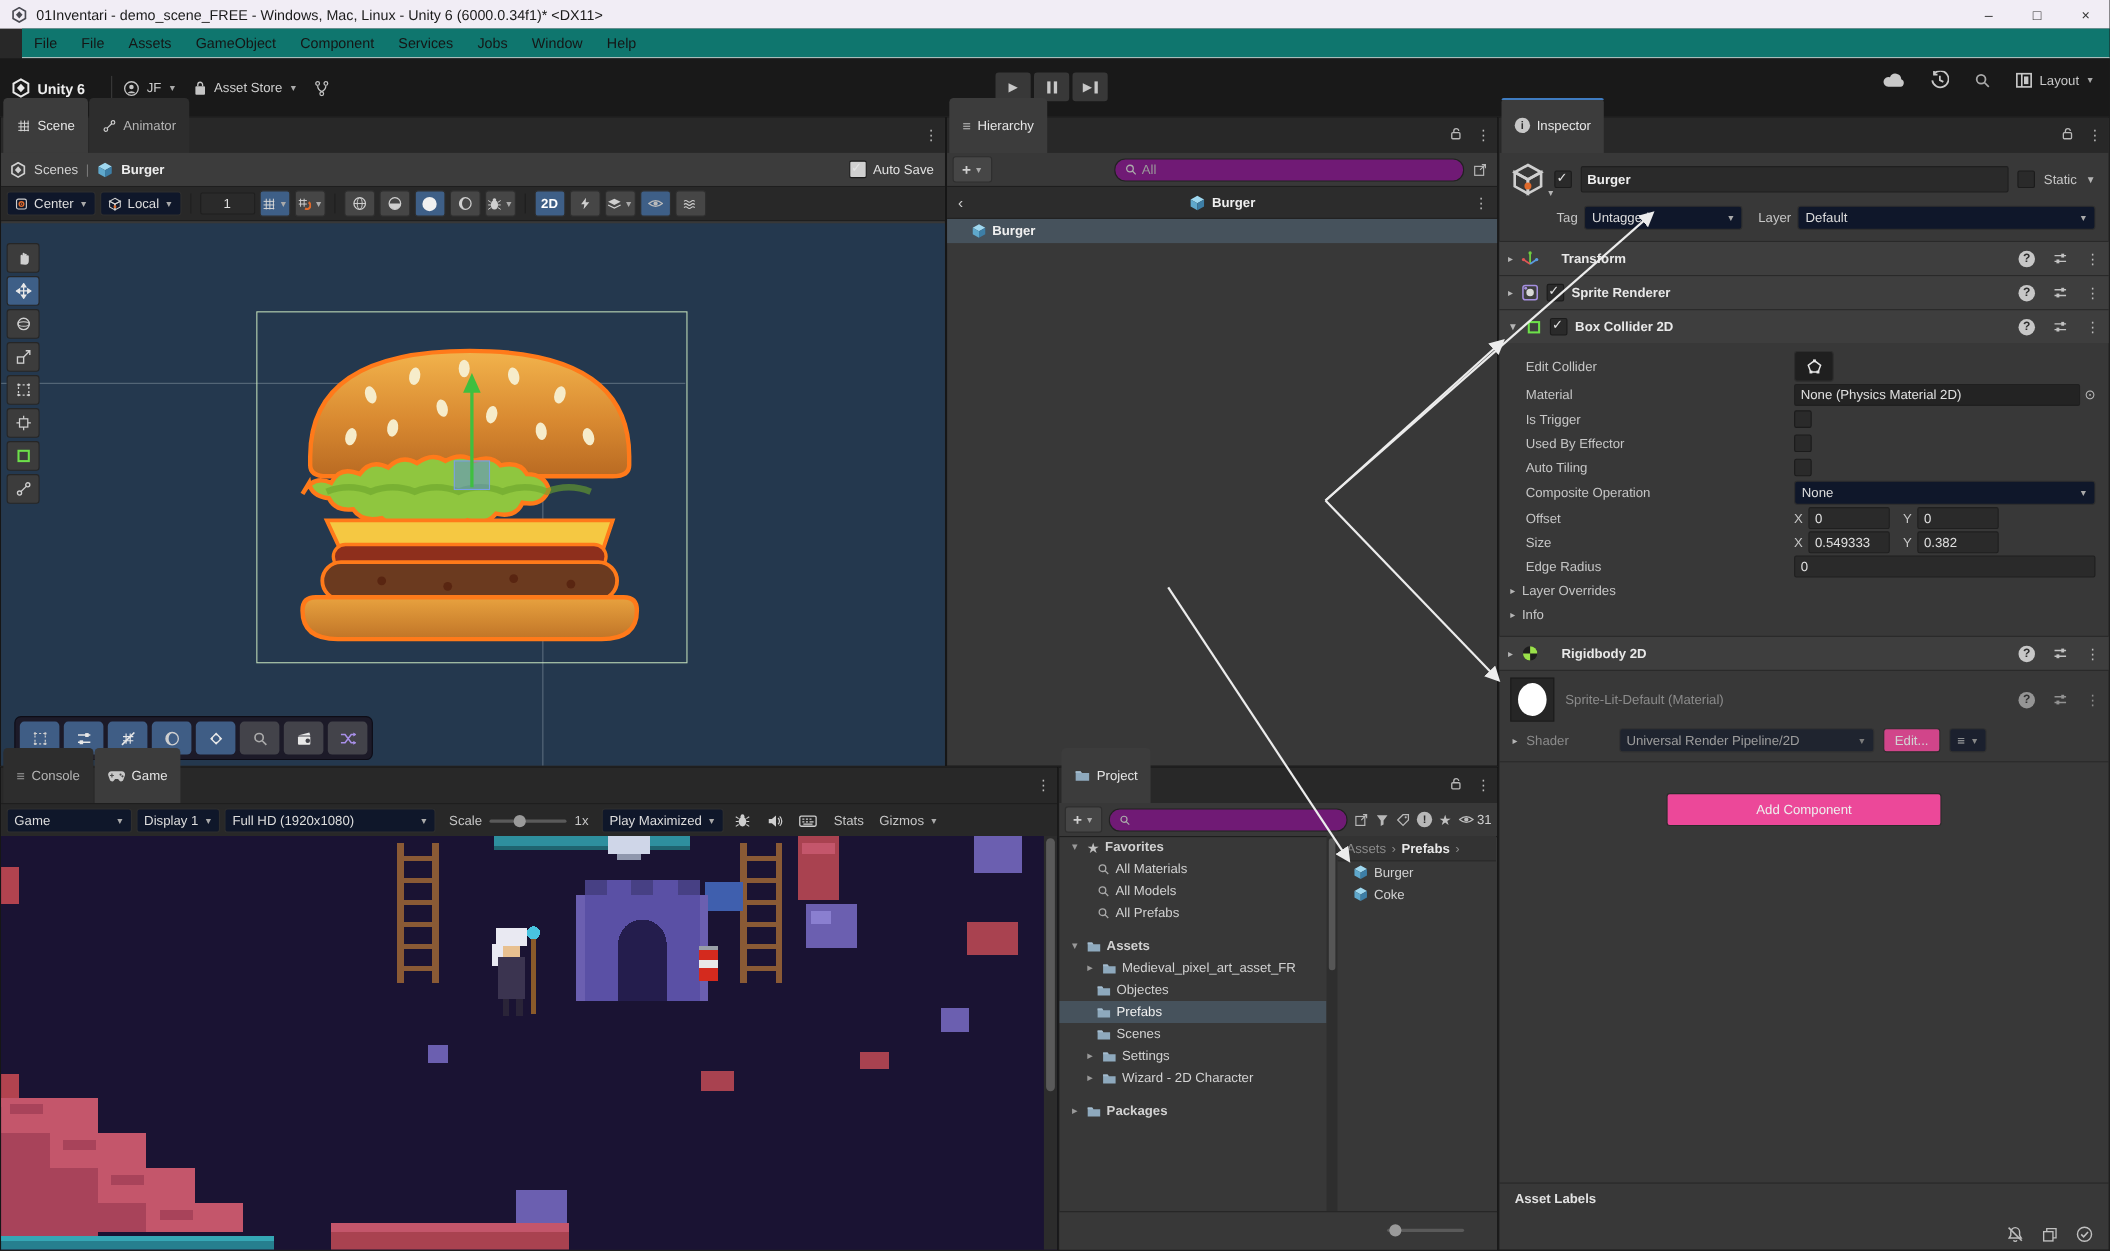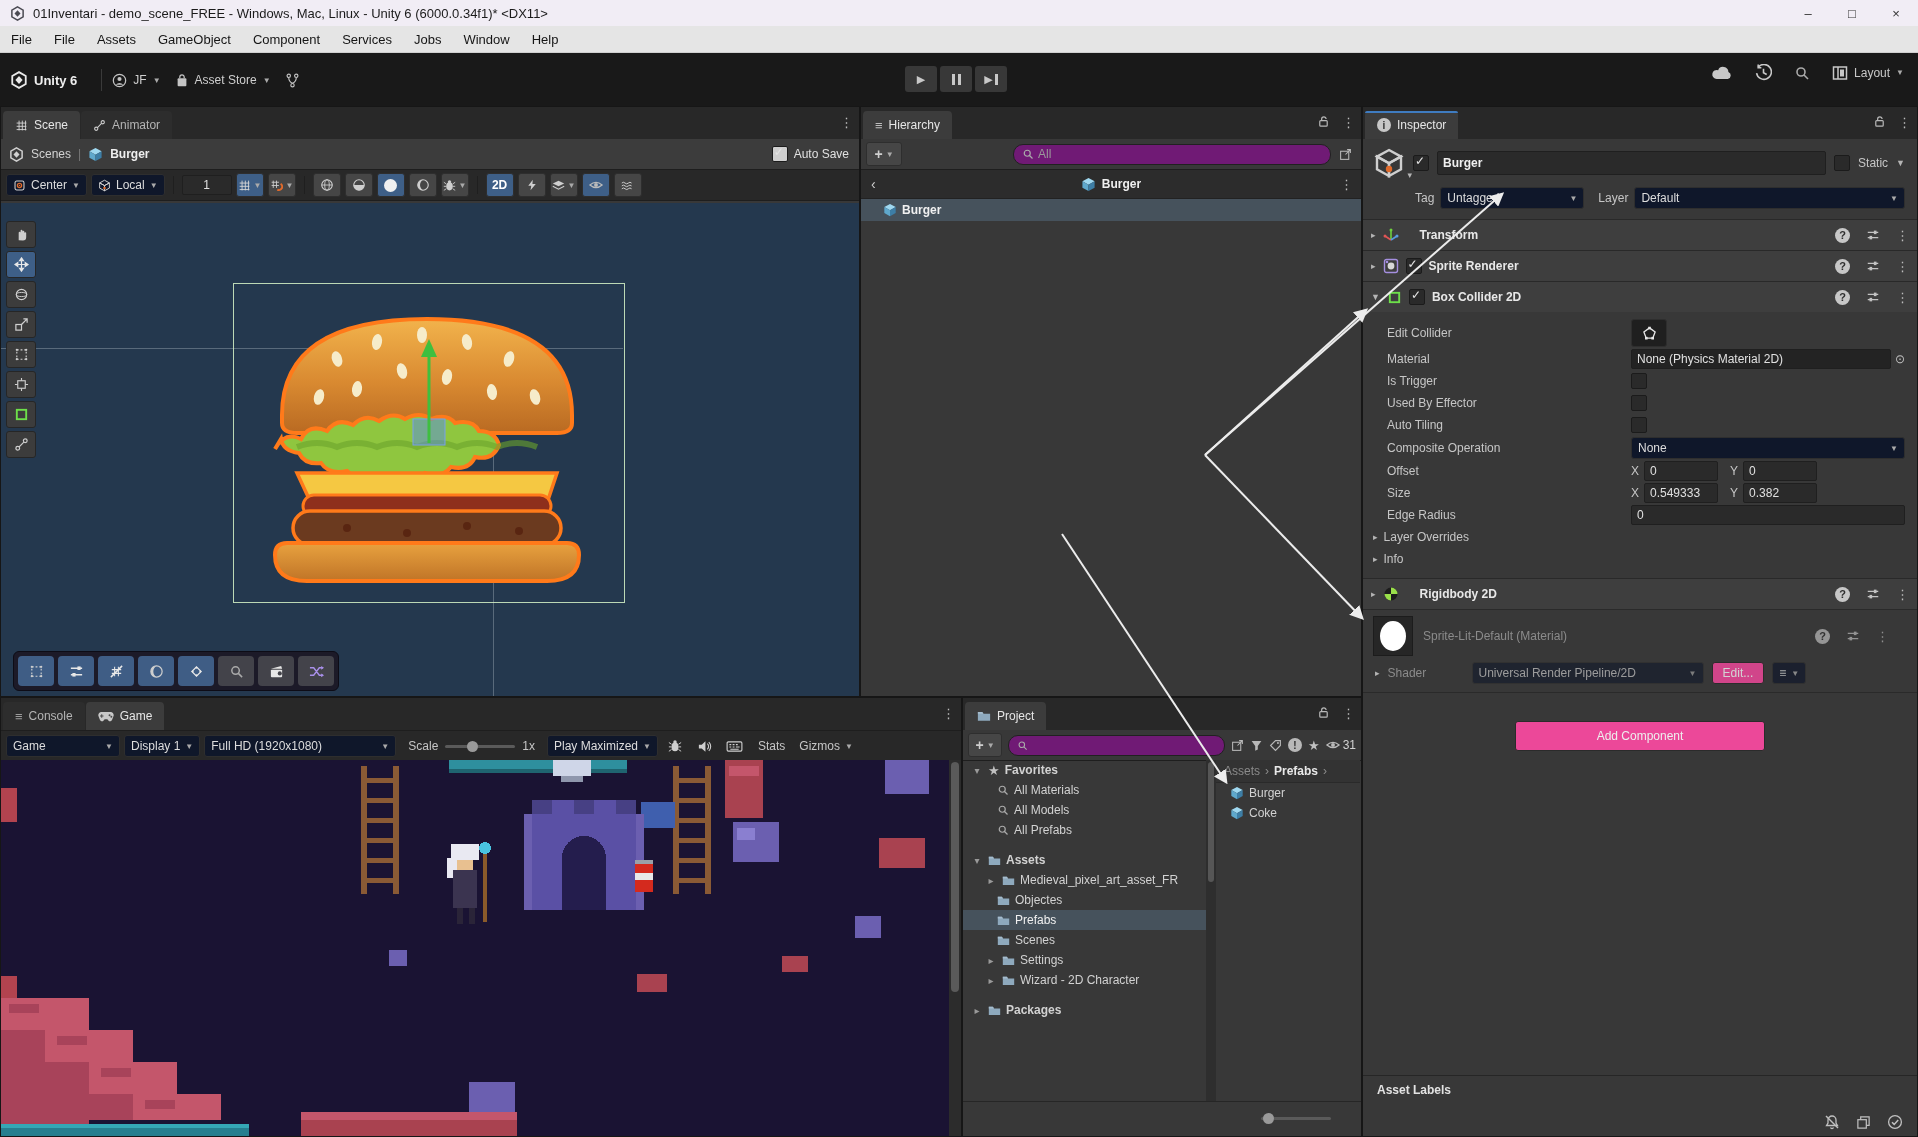--- a/index.html
+++ b/index.html
@@ -3,34 +3,34 @@
 <meta charset="utf-8">
 <style>
   html,body{margin:0;padding:0;background:#0c0c0c;}
   #app{position:relative;width:1918px;height:1137px;overflow:hidden;
        font-family:"Liberation Sans",sans-serif;font-size:12px;color:#d2d2d2;background:#282828;}
   .abs{position:absolute;}
   .flex{display:flex;align-items:center;}
   
   .titlebar{height:26px;background:#f1edf5;color:#1b1b1b;display:flex;align-items:center;font-size:13px;}
   .titlebar .wbtn{width:44px;height:26px;display:flex;align-items:center;justify-content:center;color:#333;font-size:13px;}
-  .menubar{height:26px;background:#e5e5e5;color:#151515;display:flex;align-items:center;font-size:13px;border-bottom:1px solid #cfcfcf;}
+  .menubar{height:26px;background:#0f766e;color:#151515;display:flex;align-items:center;font-size:13px;border-bottom:1px solid #cfcfcf;margin-left:20px;}
   .menu-item{padding:0 11px;height:100%;display:flex;align-items:center;}
   .maintoolbar{height:54px;background:#191919;display:flex;align-items:center;position:relative;padding:0 10px;}
   .tb-chip{display:flex;align-items:center;gap:6px;color:#cfcfcf;margin-right:14px;}
   .tb-sep{width:1px;height:22px;background:#3a3a3a;margin:0 10px;}
   .playgrp{position:absolute;left:905px;top:13px;display:flex;gap:3px;}
   .playbtn{width:32px;height:26px;background:#383838;border-radius:3px;display:flex;align-items:center;justify-content:center;color:#c8c8c8;font-size:11px;}
   .tb-right{position:absolute;right:14px;top:11px;display:flex;align-items:center;gap:22px;color:#c8c8c8;}
   .car{font-size:8px;color:#aaa;}
   
   .workspace{position:absolute;top:106px;left:0;right:0;bottom:0;}
   .panel{position:absolute;background:#383838;box-sizing:border-box;border:1px solid #161616;}
   .tabbar{height:32px;background:#282828;display:flex;align-items:flex-end;position:relative;padding-left:2px;}
-  .tab{height:26px;display:flex;align-items:center;gap:6px;padding:1px 12px;background:#2d2d2d;color:#b4b4b4;border-radius:4px 4px 0 0;margin-right:1px;position:relative;}
+  .tab{height:26px;display:flex;align-items:center;gap:6px;padding:12px 12px;background:#2d2d2d;color:#b4b4b4;border-radius:4px 4px 0 0;margin-right:1px;position:relative;}
   .tab.active{background:#3c3c3c;color:#e6e6e6;}
   .tab.focused::before{content:"";position:absolute;left:0;right:0;top:0;height:2px;background:#3f7cc1;border-radius:4px 4px 0 0;}
   .tab-icons{position:absolute;right:6px;top:8px;display:flex;gap:12px;color:#bdbdbd;}
   .kebab{color:#bdbdbd;font-size:13px;letter-spacing:0;}
   .toolrow{height:30px;background:#282828;border-top:1px solid #1e1e1e;border-bottom:1px solid #1e1e1e;display:flex;align-items:center;gap:4px;padding:0 5px;}
   .crumbbar{height:30px;background:#3c3c3c;display:flex;align-items:center;padding:0 8px;gap:7px;position:relative;}
   .dd{height:20px;background:#0f172a;border:1px solid #2e2e2e;border-radius:3px;display:flex;align-items:center;gap:5px;padding:0 6px;color:#dddddd;white-space:nowrap;}
   .icon-btn{min-width:26px;height:22px;border-radius:3px;background:#464646;border:1px solid #2e2e2e;display:flex;align-items:center;justify-content:center;gap:3px;color:#cfcfcf;}
   .icon-btn.active{background:#3e5f87;}
   .vsep{width:1px;height:18px;background:#1f1f1f;margin:0 4px;}
@@ -1155,21 +1155,21 @@
         <span class="comp-title" style="margin-left:14px">Rigidbody 2D</span>
         <span class="head-right">
           <span class="helpq">?</span>
           <svg class="ic" width="14" height="14" viewBox="0 0 16 16">
               <use href="#s-preset"></use>
             </svg>
           <span class="kebab">⋮</span>
         </span>
       </div>
 
-      <div style="border-top:1px solid #2a2a2a;padding:6px 28px 8px 10px">
+      <div style="border-top:1px solid #2a2a2a;padding:6px 8px 8px 10px">
         <div class="flex" style="gap:10px">
           <span style="width:38px;height:38px;background:#262626;border:1px solid #1c1c1c;display:flex;align-items:center;justify-content:center">
             <span style="width:26px;height:30px;border-radius:50%;background:#ffffff"></span>
           </span>
           <span class="dim" style="flex:1">Sprite-Lit-Default (Material)</span>
           <span class="head-right" style="opacity:.65">
             <span class="helpq">?</span>
             <svg class="ic" width="14" height="14" viewBox="0 0 16 16">
                 <use href="#s-preset"></use>
               </svg>

